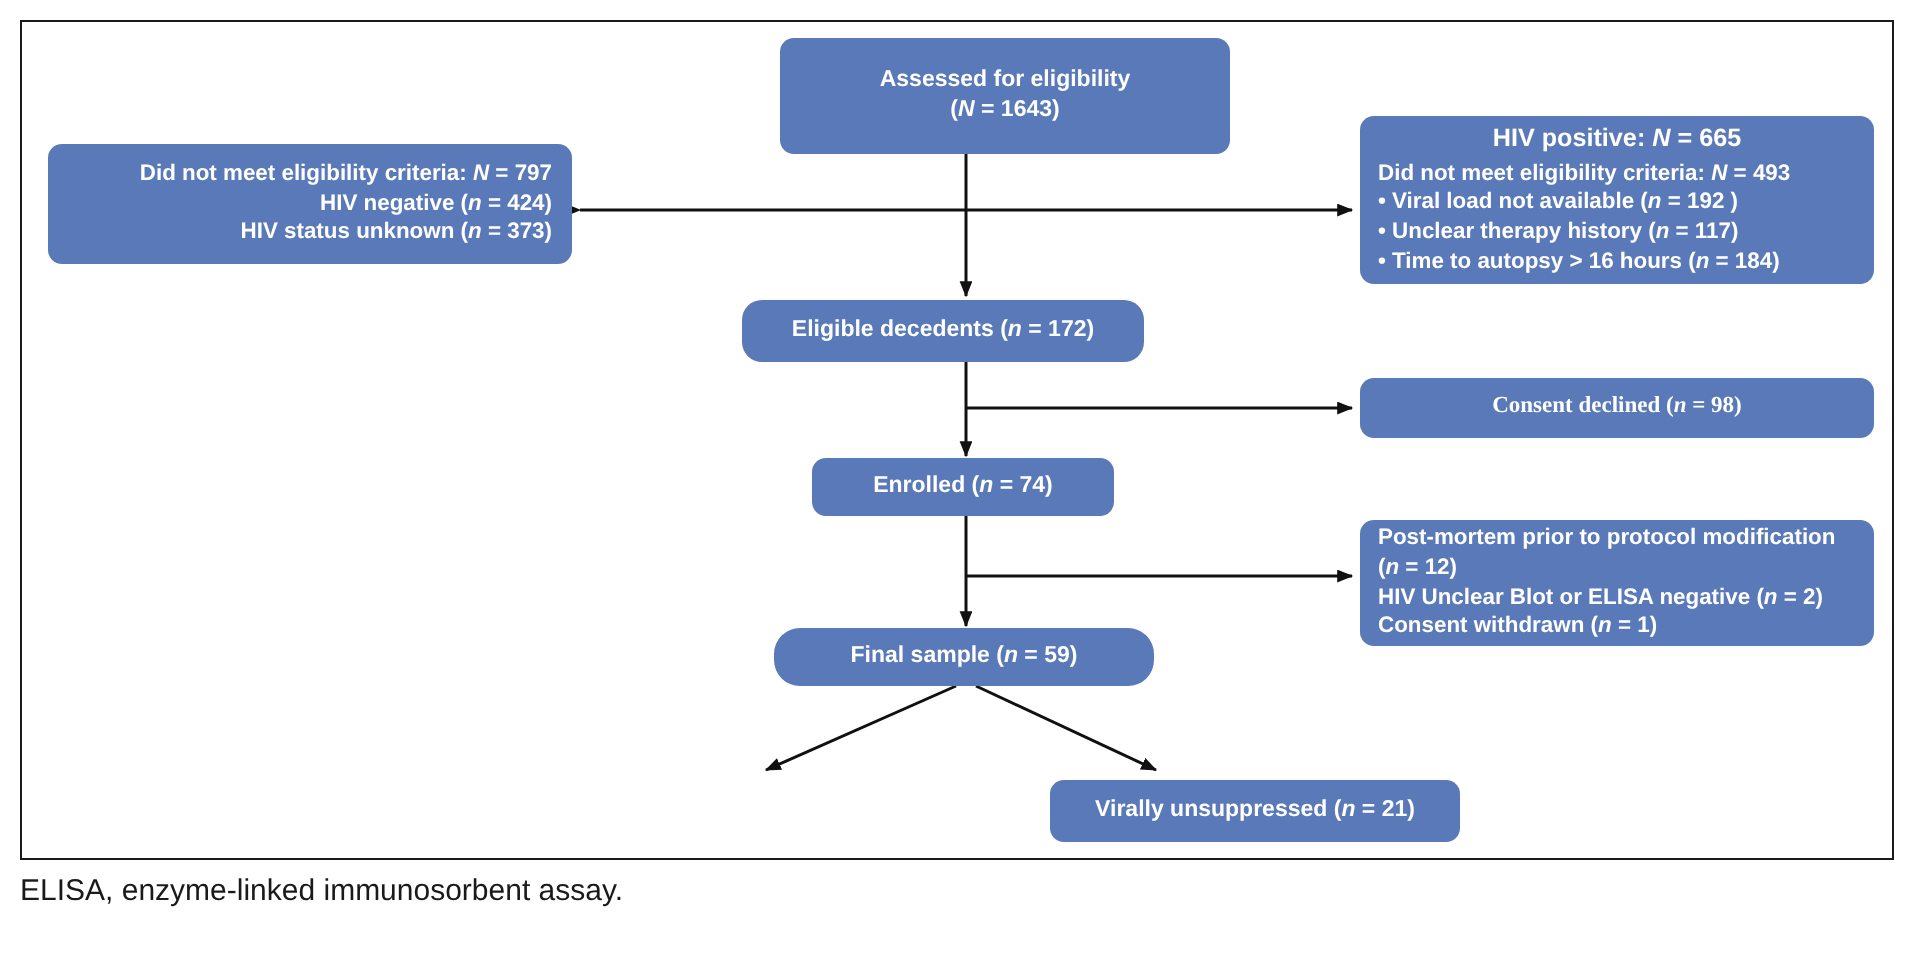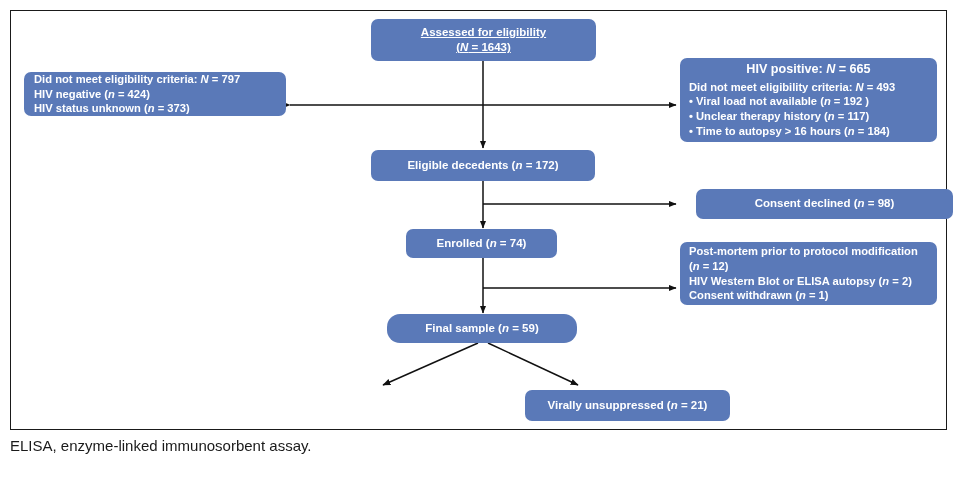--- a/index.html
+++ b/index.html
@@ -120,55 +120,55 @@
     <line x1="483" y1="204" x2="676" y2="204" stroke="#111111" stroke-width="1.5" marker-end="url(#arrow)"></line>
 
     <line x1="483" y1="257" x2="483" y2="313" stroke="#111111" stroke-width="1.5" marker-end="url(#arrow)"></line>
 
     <line x1="483" y1="288" x2="676" y2="288" stroke="#111111" stroke-width="1.5" marker-end="url(#arrow)"></line>
 
     <line x1="478" y1="343" x2="383" y2="385" stroke="#111111" stroke-width="1.5" marker-end="url(#arrow)"></line>
     <line x1="488" y1="343" x2="578" y2="385" stroke="#111111" stroke-width="1.5" marker-end="url(#arrow)"></line>
   </svg>
 
-  <div class="node center" style="left:371px; top:19px; width:225px; height:42px;text-decoration:underline;">
+  <div class="node center" style="left:390px; top:19px; width:225px; height:58px;">
     <div class="ln">Assessed for eligibility</div>
     <div class="ln"><span>(</span><em class="v">N</em><span> = 1643)</span></div>
   </div>
 
-  <div class="node left-align" style="left:24px; top:72px; width:262px; height:44px;">
+  <div class="node left-align" style="left:24px; top:72px; width:262px; height:60px;align-items:flex-end;">
     <div class="ln"><span>Did not meet eligibility criteria: </span><em class="v">N</em><span> = 797</span></div>
     <div class="ln"><span>HIV negative (</span><em class="v">n</em><span> = 424)</span></div>
     <div class="ln"><span>HIV status unknown (</span><em class="v">n</em><span> = 373)</span></div>
   </div>
 
   <div class="node left-align" style="left:680px; top:58px; width:257px; height:84px; padding:5px 9px;">
     <div class="hdr"><span>HIV positive: </span><em class="v">N</em><span> = 665</span></div>
     <div class="ln sub"><span>Did not meet eligibility criteria: </span><em class="v">N</em><span> = 493</span></div>
     <div class="ln sub"><span>• Viral load not available (</span><em class="v">n</em><span> = 192 )</span></div>
     <div class="ln sub"><span>• Unclear therapy history (</span><em class="v">n</em><span> = 117)</span></div>
     <div class="ln sub"><span>• Time to autopsy &gt; 16 hours (</span><em class="v">n</em><span> = 184)</span></div>
   </div>
 
-  <div class="node center" style="left:371px; top:150px; width:224px; height:31px;">
+  <div class="node center" style="left:371px; top:150px; width:201px; height:31px;border-radius:10px;">
     <div class="ln"><span>Eligible decedents (</span><em class="v">n</em><span> = 172)</span></div>
   </div>
 
-  <div class="node center" style="left:696px; top:189px; width:257px; height:30px;">
+  <div class="node center" style="left:680px; top:189px; width:257px; height:30px;font-family:Liberation Serif, serif;">
     <div class="ln"><span>Consent declined (</span><em class="v">n</em><span> = 98)</span></div>
   </div>
 
   <div class="node center" style="left:406px; top:229px; width:151px; height:29px;">
     <div class="ln"><span>Enrolled (</span><em class="v">n</em><span> = 74)</span></div>
   </div>
 
-  <div class="node left-align" style="left:680px; top:242px; width:257px; height:63px; padding:18px 9px;">
+  <div class="node left-align" style="left:680px; top:260px; width:257px; height:63px; padding:18px 9px;">
     <div class="ln">Post-mortem prior to protocol modification</div>
     <div class="ln"><span>(</span><em class="v">n</em><span> = 12)</span></div>
-    <div class="ln"><span>HIV Western Blot or ELISA autopsy (</span><em class="v">n</em><span> = 2)</span></div>
+    <div class="ln"><span>HIV Unclear Blot or ELISA negative (</span><em class="v">n</em><span> = 2)</span></div>
     <div class="ln"><span>Consent withdrawn (</span><em class="v">n</em><span> = 1)</span></div>
   </div>
 
   <div class="node center" style="left:387px; top:314px; width:190px; height:29px;border-radius:13px;">
     <div class="ln"><span>Final sample (</span><em class="v">n</em><span> = 59)</span></div>
   </div>
 
 
   <div class="node center" style="left:525px; top:390px; width:205px; height:31px;">
     <div class="ln"><span>Virally unsuppressed (</span><em class="v">n</em><span> = 21)</span></div>

